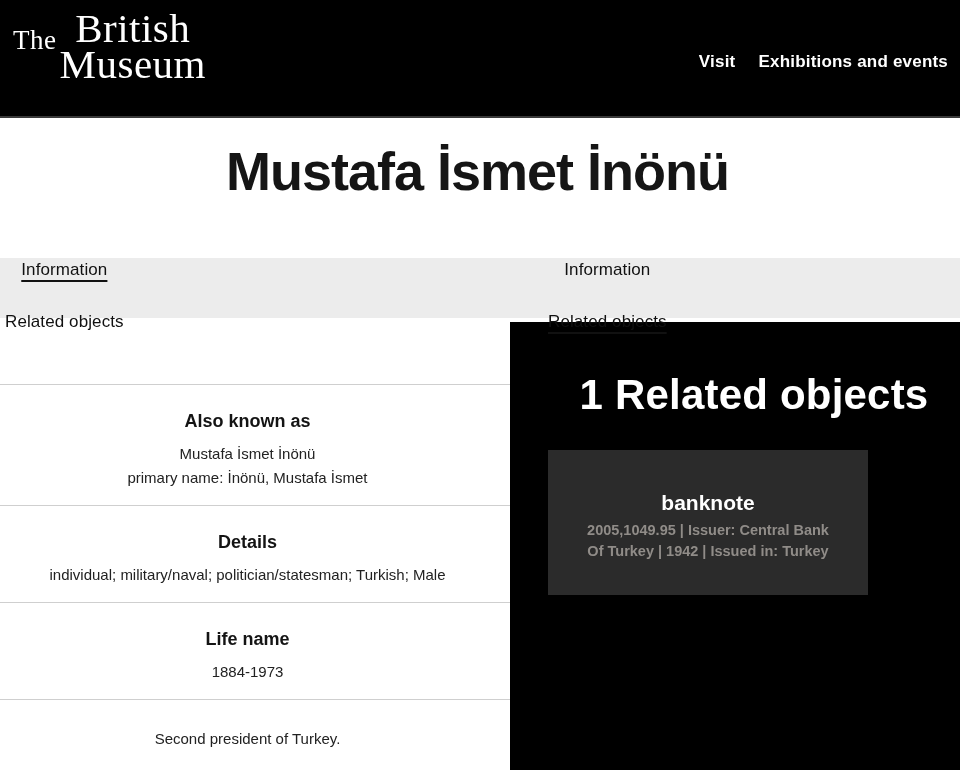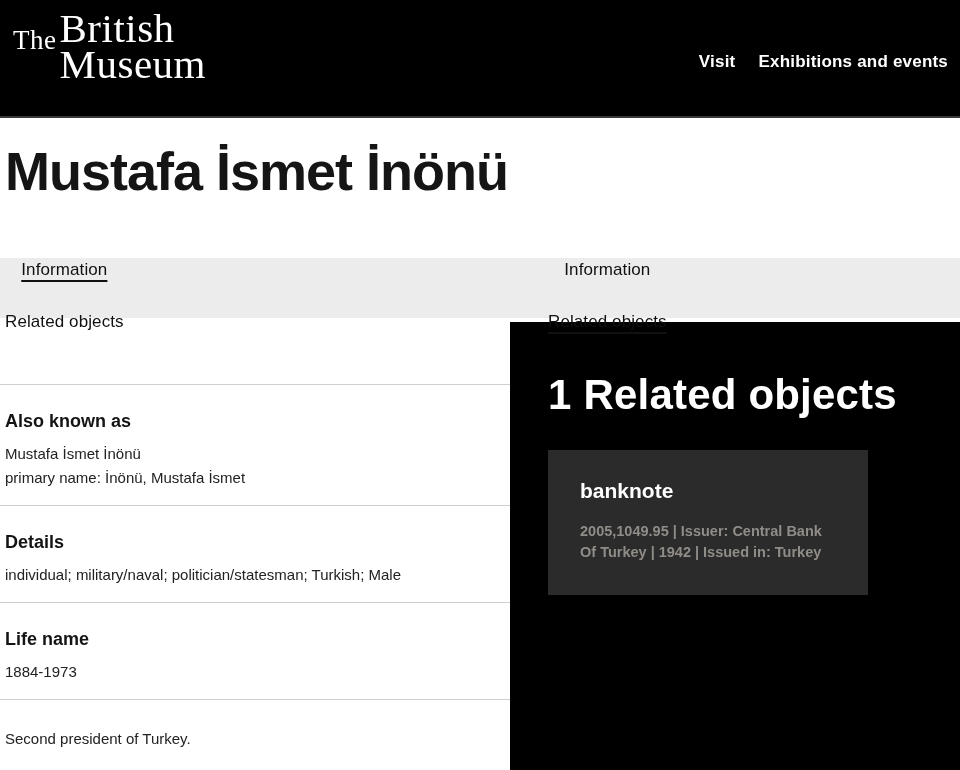--- a/index.html
+++ b/index.html
@@ -1,18 +1,18 @@
 <!DOCTYPE html>
 <html><head>
 <meta charset="utf-8">
 <style>
   * { margin: 0; padding: 0; box-sizing: border-box; }
   html, body { width: 960px; height: 770px; overflow: hidden; background: #fff; }
   body { font-family: "Liberation Sans", sans-serif; color: #1a1a1a; }
-  .page { width: 960px; height: 598px; position: relative; }
+  .page { width: 960px; height: 598px; position: relative; text-align: center; }
 
   
   .header {
     position: relative; width: 960px; height: 118px;
     background: #000; border-bottom: 2px solid #3a3a3a;
   }
   .logo {
     position: absolute; left: 13px; top: 10px;
     display: flex; align-items: flex-start; color: #fff;
     text-decoration: none; cursor: pointer;
@@ -61,25 +61,25 @@
 
   .related-col {
     width: 450px; background: #000000; color: #fff;
     padding: 50px 0 0 38px; overflow: hidden;
   }
   .related-col h2 {
     font-size: 42px; font-weight: bold; letter-spacing: 0.2px; line-height: 46px;
   }
   .object-card {
     display: block; width: 320px; height: 145px; margin-top: 32px;
-    background: #2b2b2b; padding: 30px 32px; text-decoration: none; cursor: pointer;
+    background: #2b2b2b; padding: 42px 32px; text-decoration: none; cursor: pointer;
   }
   .card-title { font-size: 21px; font-weight: bold; color: #fff; line-height: 22px; }
   .card-meta {
-    margin-top: 19px; font-size: 14.5px; font-weight: bold;
+    margin-top: 6px; font-size: 14.5px; font-weight: bold;
     color: #908c88; line-height: 21px;
   }
 </style>
 </head>
 <body>
 
 <div class="page">
 
   <header class="header">
     <a class="logo">

